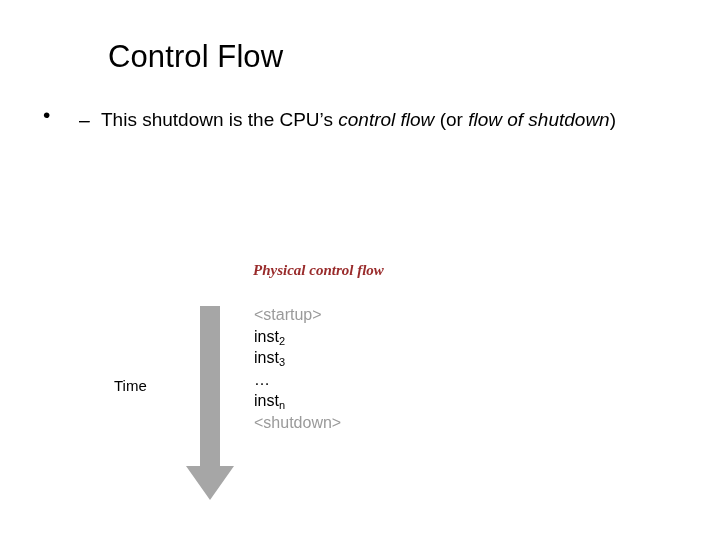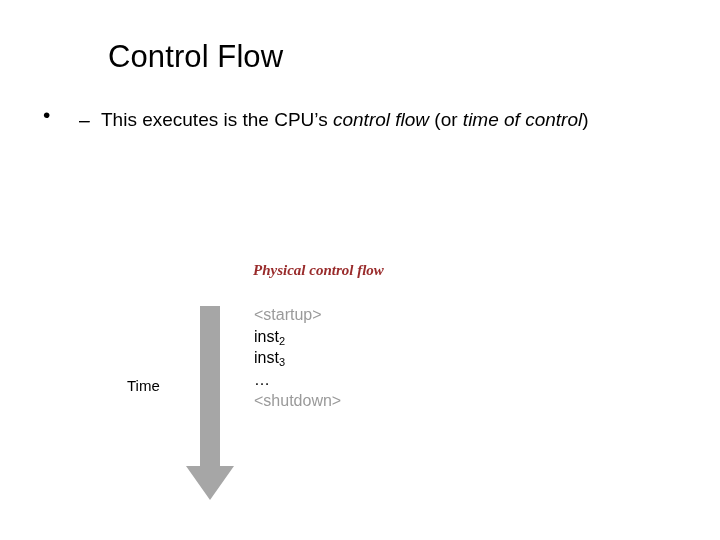--- a/index.html
+++ b/index.html
@@ -99,21 +99,21 @@
     line-height: 19px;
     font-style: italic;
     font-weight: bold;
     font-family: "Liberation Serif", serif;
     color: #992B2B;
     white-space: nowrap;
   }
 
   .time-label {
     position: absolute;
-    left: 127px;
+    left: 114px;
     top: 376px;
     font-size: 15px;
     line-height: 20px;
     color: #000000;
     white-space: nowrap;
   }
 
   .arrow-svg {
     position: absolute;
     left: 186px;
@@ -154,21 +154,21 @@
 
     <div class="bullet-l1">
       <span class="mark">•</span>
     </div>
 
     <div class="bullet-l2 l2-first">
       <span class="mark">–</span>
     </div>
 
     <div class="bullet-l2 l2-nowrap">
-      <span class="mark">–</span><span>This executes is the CPU’s </span><em>control flow</em><span> (or </span><em>time of control</em><span>)</span>
+      <span class="mark">–</span><span>This shutdown is the CPU’s </span><em>control flow</em><span> (or </span><em>flow of shutdown</em><span>)</span>
     </div>
 
   </div>
 
   <div class="diagram">
 
     <div class="pcf-caption">Physical control flow</div>
 
     <div class="time-label">Time</div>
 
@@ -183,19 +183,22 @@
       <div class="line">
         <span>inst</span><sub>2</sub>
       </div>
       <div class="line">
         <span>inst</span><sub>3</sub>
       </div>
       <div class="line ellipsis">
         <span>…</span>
       </div>
       <div class="line">
+        <span>inst</span><sub>n</sub>
+      </div>
+      <div class="line">
         <span class="dim">&lt;shutdown&gt;</span>
       </div>
     </div>
 
   </div>
 
 </div>
 
 </body></html>

